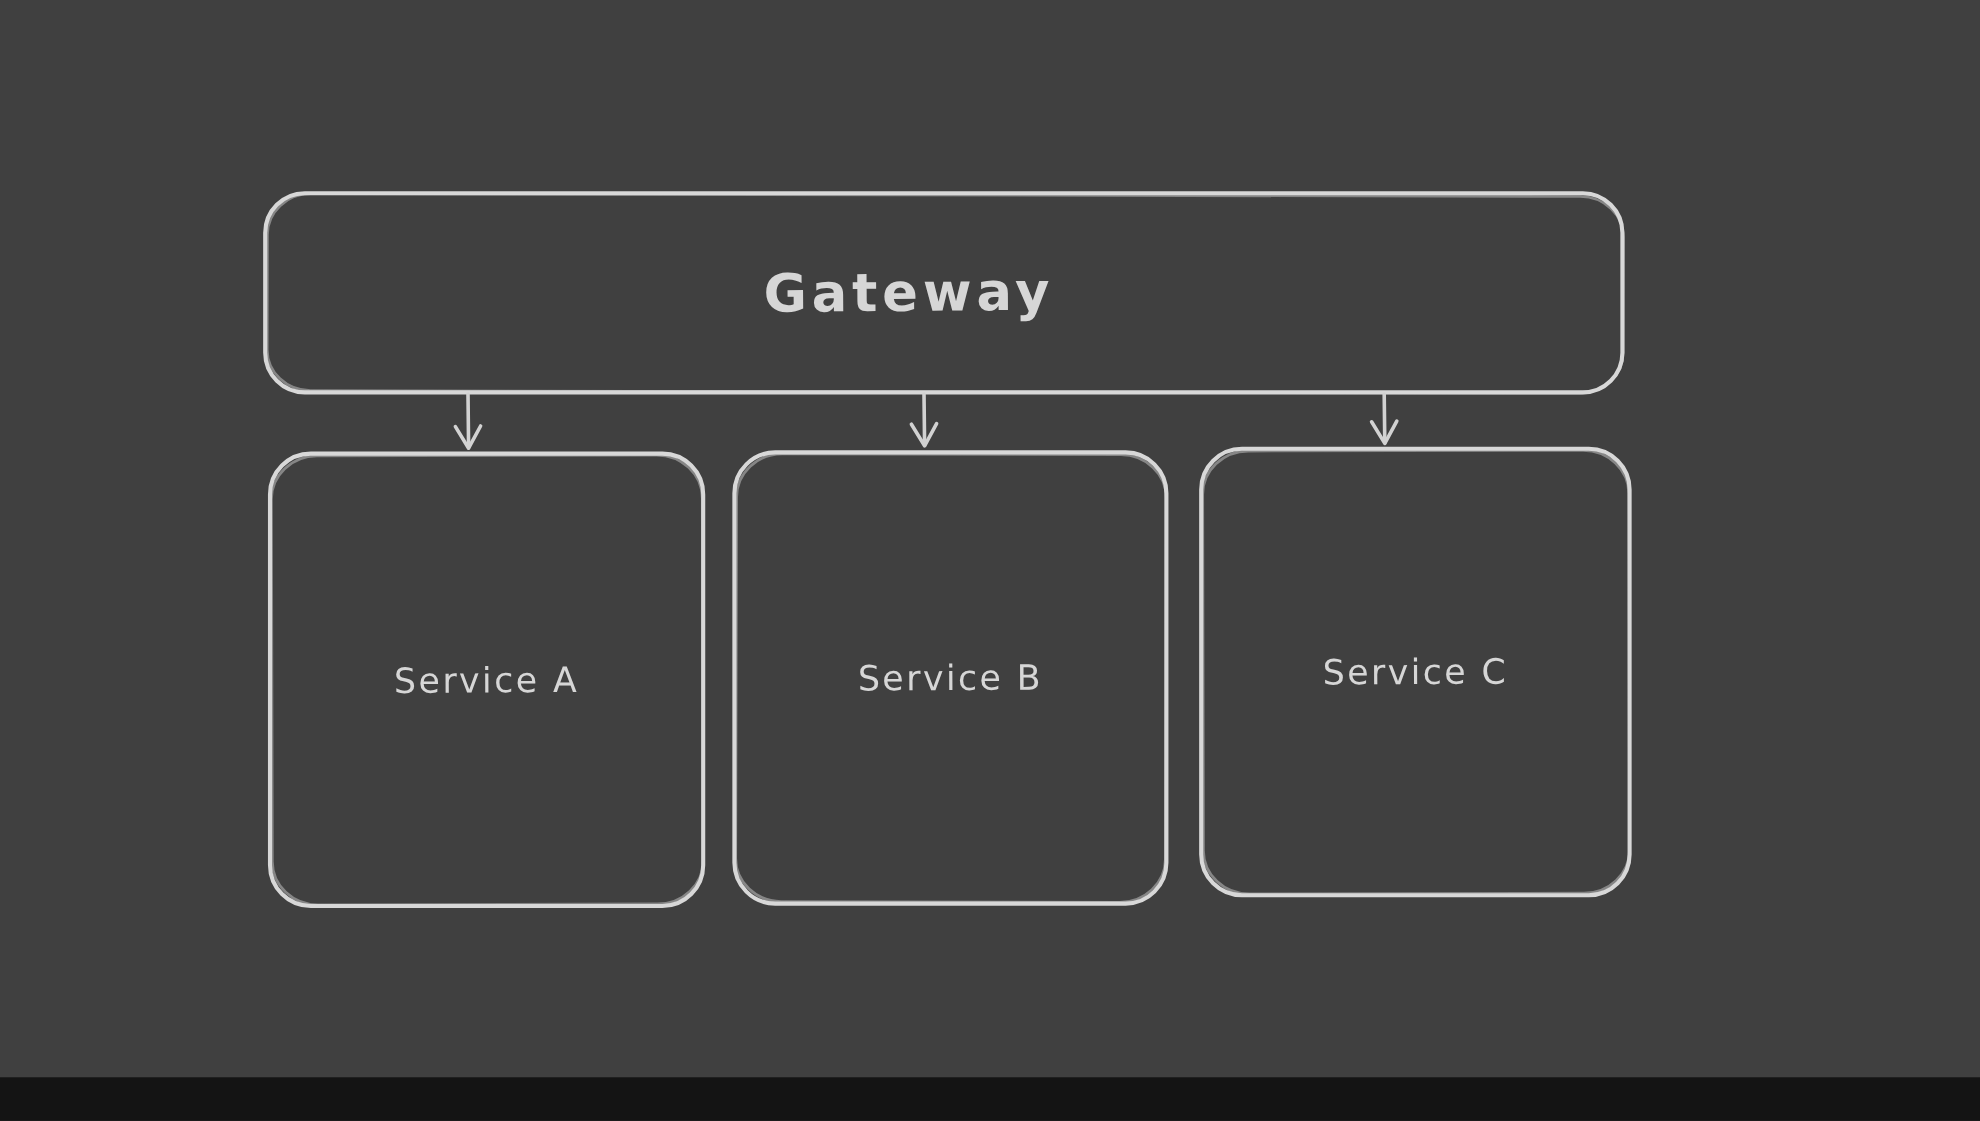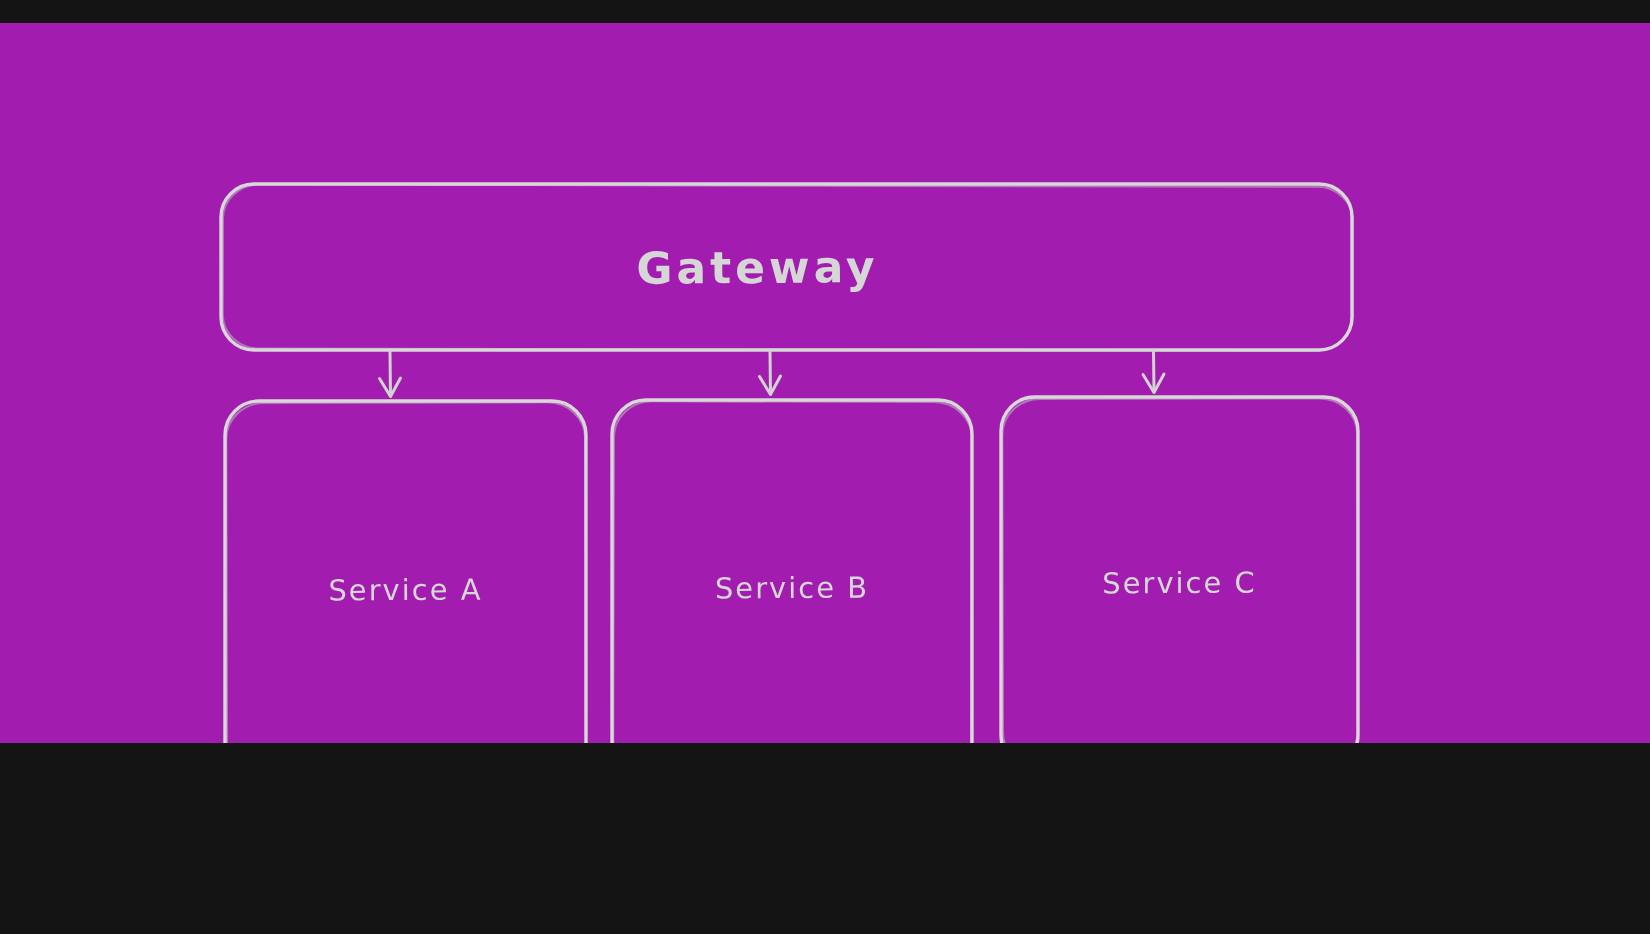--- a/index.html
+++ b/index.html
@@ -3,25 +3,24 @@
 <meta charset="utf-8">
 <style>
   html, body {
     margin: 0;
     padding: 0;
     background: #141414;
   }
   .canvas {
     position: relative;
     width: 1650px;
-    height: 720px;
-    background: #a21caf;
+    height: 898px;
+    background: #404040;
     overflow: hidden;
     font-family: "DejaVu Sans", "Liberation Sans", sans-serif;
-    margin-top: 23px;
   }
   .shapes {
     position: absolute;
     left: 0;
     top: 0;
     width: 1650px;
     height: 934px;
   }
   .node-label {
     position: absolute;

